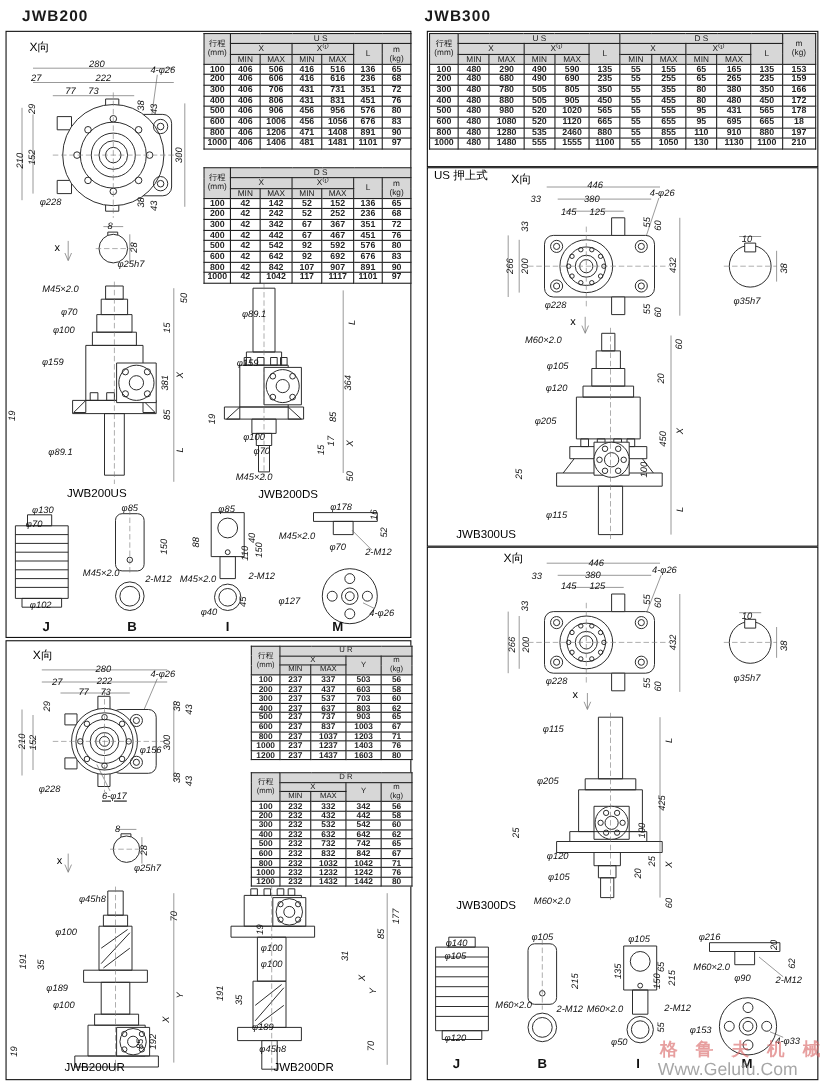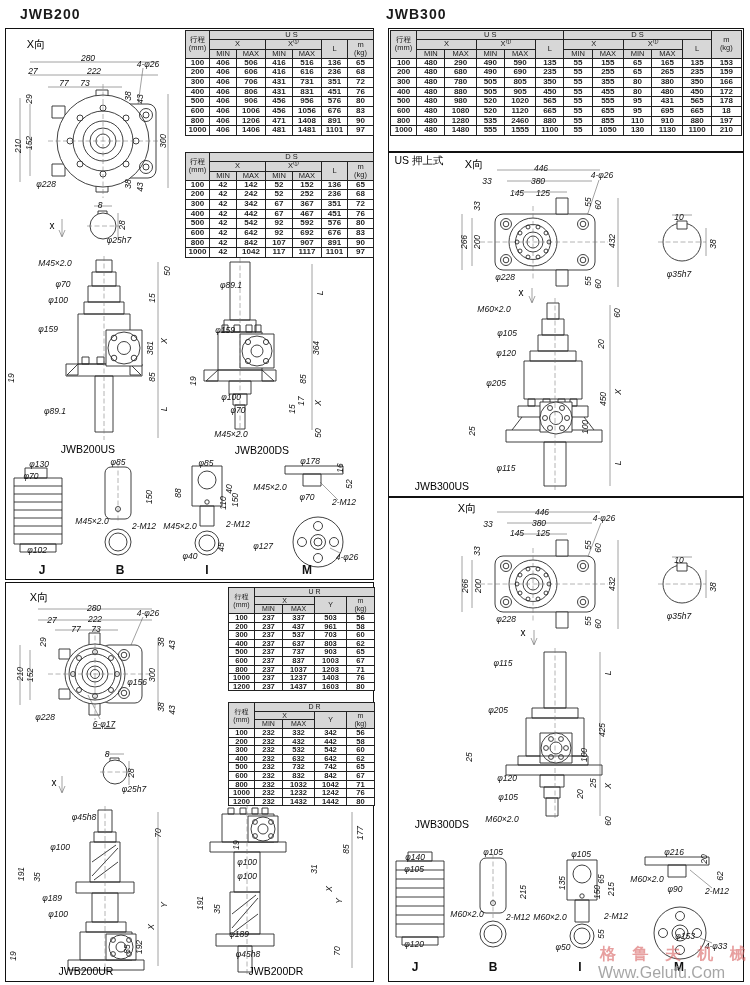--- a/index.html
+++ b/index.html
@@ -839,21 +839,21 @@
           <td>100</td>
           <td>237</td>
           <td>337</td>
           <td>503</td>
           <td>56</td>
         </tr>
         <tr>
           <td>200</td>
           <td>237</td>
           <td>437</td>
-          <td>961</td>
+          <td>603</td>
           <td>58</td>
         </tr>
         <tr>
           <td>300</td>
           <td>237</td>
           <td>537</td>
           <td>703</td>
           <td>60</td>
         </tr>
         <tr>
@@ -1200,25 +1200,25 @@
     <span class="ann" style="left: 581px; top: 854px; transform: translate(-50%, -50%);">φ105</span>
     <span class="ann" style="left: 562px; top: 883px; transform: translate(-50%, -50%) rotate(-90deg);">135</span>
     <span class="ann" style="left: 601px; top: 879px; transform: translate(-50%, -50%) rotate(-90deg);">65</span>
     <span class="ann" style="left: 597px; top: 892px; transform: translate(-50%, -50%) rotate(-90deg);">150</span>
     <span class="ann" style="left: 611px; top: 889px; transform: translate(-50%, -50%) rotate(-90deg);">215</span>
     <span class="ann" style="left: 550px; top: 917px; transform: translate(-50%, -50%);">M60×2.0</span>
     <span class="ann" style="left: 616px; top: 916px; transform: translate(-50%, -50%);">2-M12</span>
     <span class="ann" style="left: 563px; top: 947px; transform: translate(-50%, -50%);">φ50</span>
     <span class="ann" style="left: 601px; top: 934px; transform: translate(-50%, -50%) rotate(-90deg);">55</span>
     <span class="ann L" style="left: 580px; top: 967px; transform: translate(-50%, -50%);">I</span>
-    <span class="ann" style="left: 674px; top: 852px; transform: translate(-50%, -50%); text-align: right;">φ216</span>
+    <span class="ann" style="left: 645px; top: 852px; transform: translate(-50%, -50%); text-align: right;">φ216</span>
     <span class="ann" style="left: 704px; top: 859px; transform: translate(-50%, -50%) rotate(-90deg);">20</span>
     <span class="ann" style="left: 720px; top: 876px; transform: translate(-50%, -50%) rotate(-90deg);">62</span>
     <span class="ann" style="left: 647px; top: 879px; transform: translate(-50%, -50%);">M60×2.0</span>
     <span class="ann" style="left: 675px; top: 889px; transform: translate(-50%, -50%);">φ90</span>
     <span class="ann" style="left: 717px; top: 891px; transform: translate(-50%, -50%);">2-M12</span>
-    <span class="ann" style="left: 637px; top: 936px; transform: translate(-50%, -50%); margin-left: 48px;">φ153</span>
+    <span class="ann" style="left: 637px; top: 936px; transform: translate(-50%, -50%);">φ153</span>
     <span class="ann" style="left: 716px; top: 946px; transform: translate(-50%, -50%);">4-φ33</span>
     <span class="ann L" style="left: 679px; top: 967px; transform: translate(-50%, -50%);">M</span>
   </div>
 
 <div class="wm-red" style="left:600px;top:944px;">格 鲁 夫 机 械</div>
 <div class="wm-gray" style="left:598px;top:964px;">Www.Gelufu.Com</div>
 
 </body></html>

